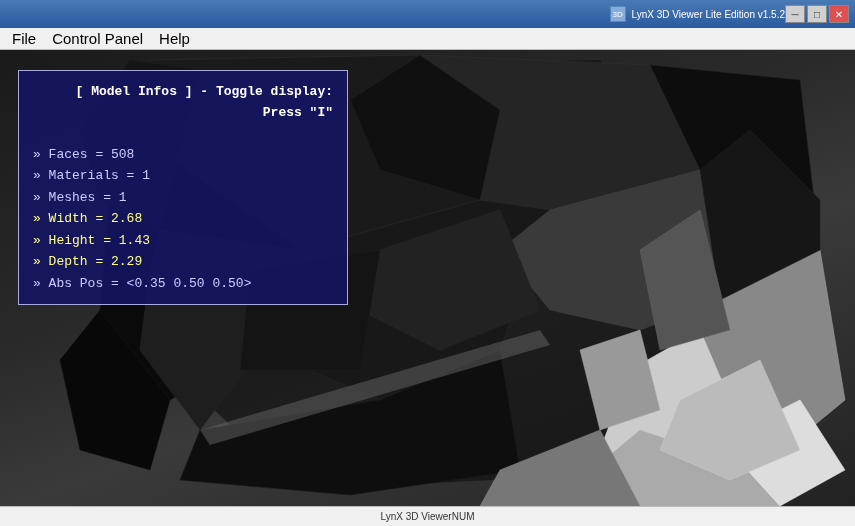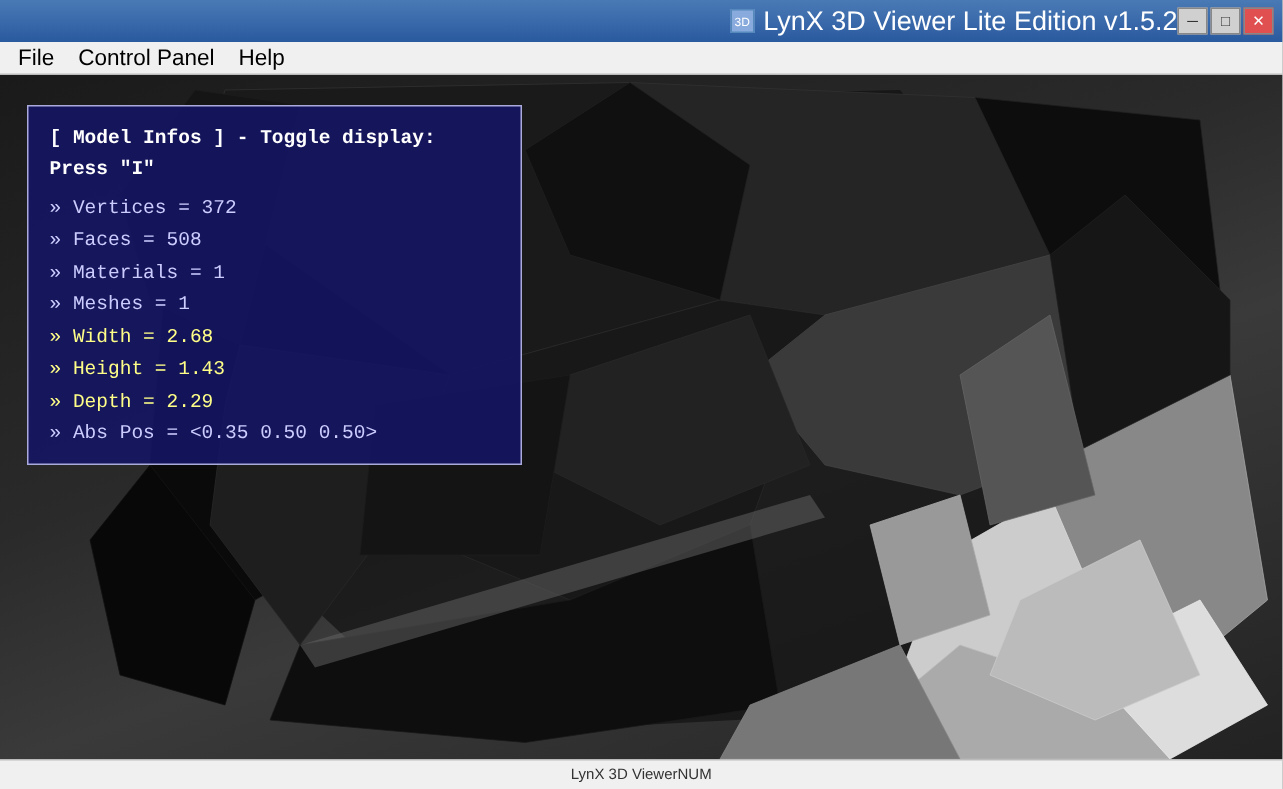--- a/index.html
+++ b/index.html
@@ -36,21 +36,21 @@
       background: #88aadd;
       border: 1px solid #5588bb;
       display: flex;
       align-items: center;
       justify-content: center;
       font-size: 8px;
       color: white;
     }
 
     .title-bar-text {
-      font-size: 18px;
+      font-size: 10px;
       font-weight: normal;
       color: white;
     }
 
     .title-bar-controls {
       display: flex;
       gap: 2px;
     }
 
     .tb-btn {
@@ -107,22 +107,23 @@
       width: 330px;
       color: white;
       font-family: 'Courier New', monospace;
       font-size: 13px;
       line-height: 1.65;
     }
 
     .info-title {
       color: #ffffff;
       font-weight: bold;
-      margin-bottom: 4px;
+      margin-bottom: 20px;
       font-size: 13px;
+      text-align: right;
     }
 
     .info-row {
       color: #ccccff;
       display: flex;
       gap: 4px;
     }
 
     .info-row.highlighted {
       color: #ffff88;
@@ -224,23 +225,20 @@
     <polygon points="500,420 600,380 640,456 480,456" fill="#777" stroke="#888" stroke-width="0.5"></polygon>
 
     <polygon points="680,350 760,310 800,400 730,430 660,400" fill="#bbb" stroke="#ccc" stroke-width="0.5"></polygon>
 
     <polygon points="250,220 380,200 360,320 240,320" fill="#141414" stroke="#1e1e1e" stroke-width="0.5"></polygon>
   </svg>
 
   <div class="info-panel">
     <div class="info-title">[ Model Infos ] - Toggle display: Press "I"</div>
     <div class="info-row">
-      <span>» Vertices = 372</span>
-    </div>
-    <div class="info-row">
       <span>» Faces = 508</span>
     </div>
     <div class="info-row">
       <span>» Materials = 1</span>
     </div>
     <div class="info-row">
       <span>» Meshes = 1</span>
     </div>
     <div class="info-row highlighted">
       <span>» Width = 2.68</span>

